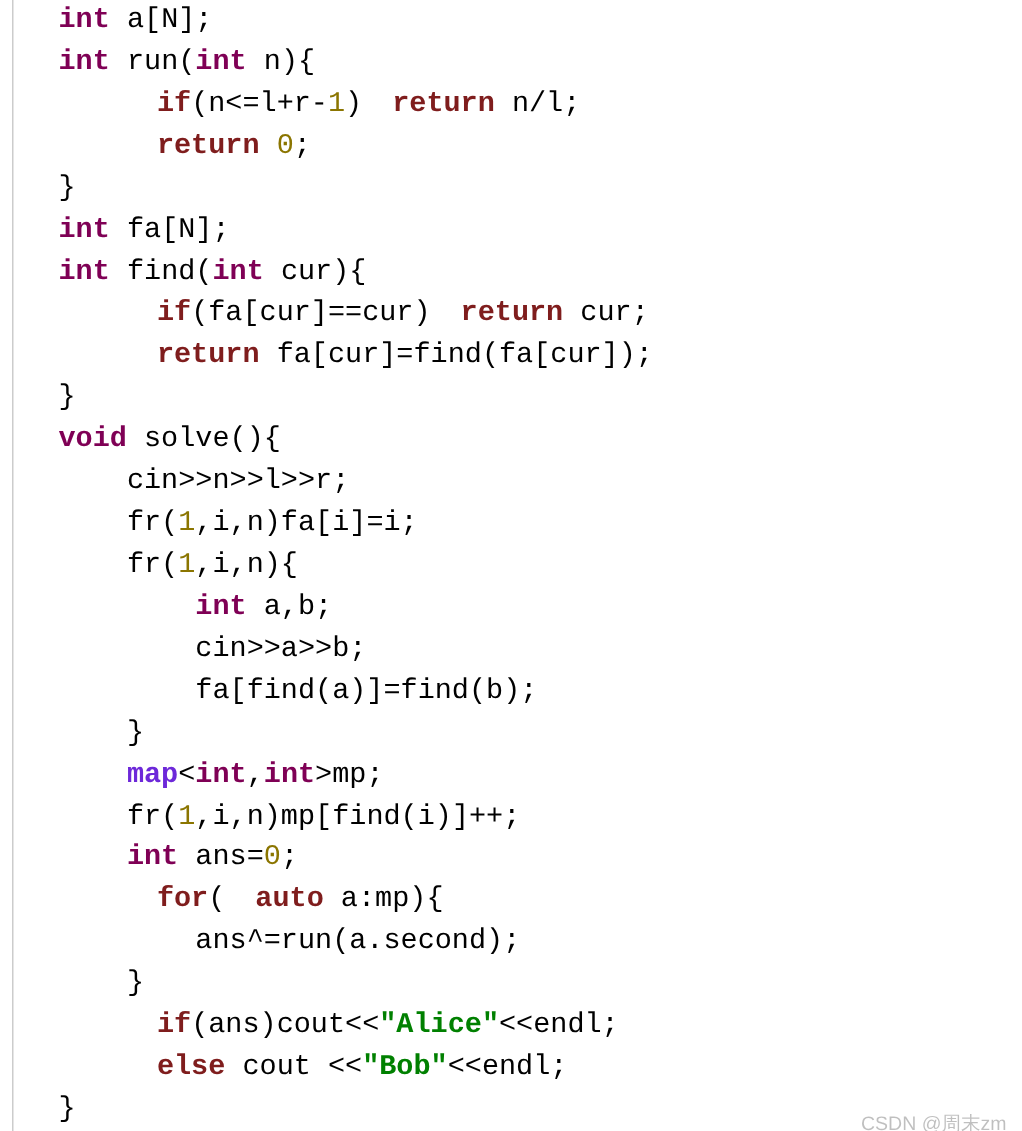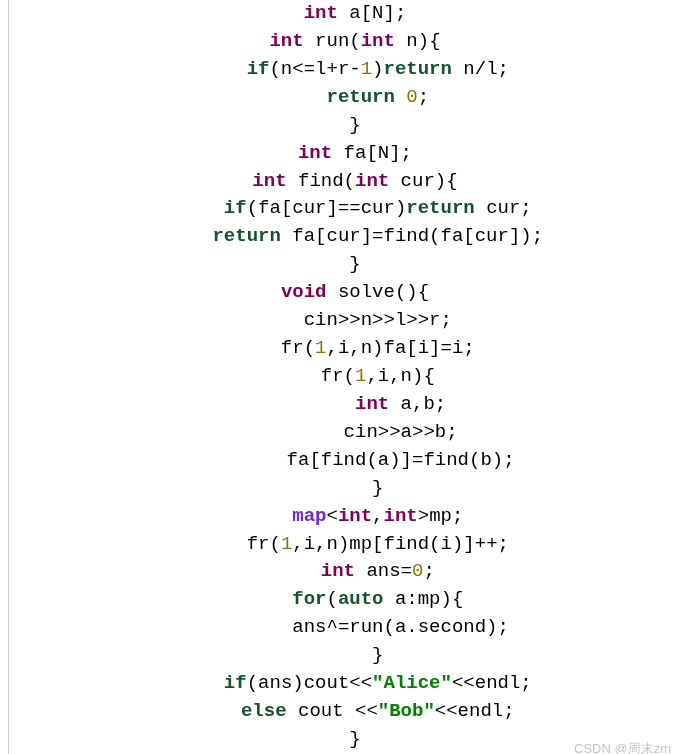--- a/index.html
+++ b/index.html
@@ -10,22 +10,22 @@
     font-size: 19px;
     line-height: 1.47;
     position: relative;
   }
   .code-container {
     padding: 0 10px 10px 30px;
     white-space: pre;
     border-left: 1px solid #ccc;
     margin-left: 8px;
   }
-  .line { display: block; text-align: center; }
-  .kw { color: #14532d; font-weight: bold; }      
+  .line { display: block; }
+  .kw { color: #7f1d1d; font-weight: bold; margin-left: 20px; }      
   .type { color: #7f0055; font-weight: bold; }    
   .num { color: #8b7500; }
   .ident { color: #000000; }
   .tmpl { color: #6d28d9; font-weight: bold; }
   .str { color: #008000; font-weight: bold; }       
   .watermark {
     position: absolute;
     bottom: 6px;
     right: 10px;
     font-size: 13px;

